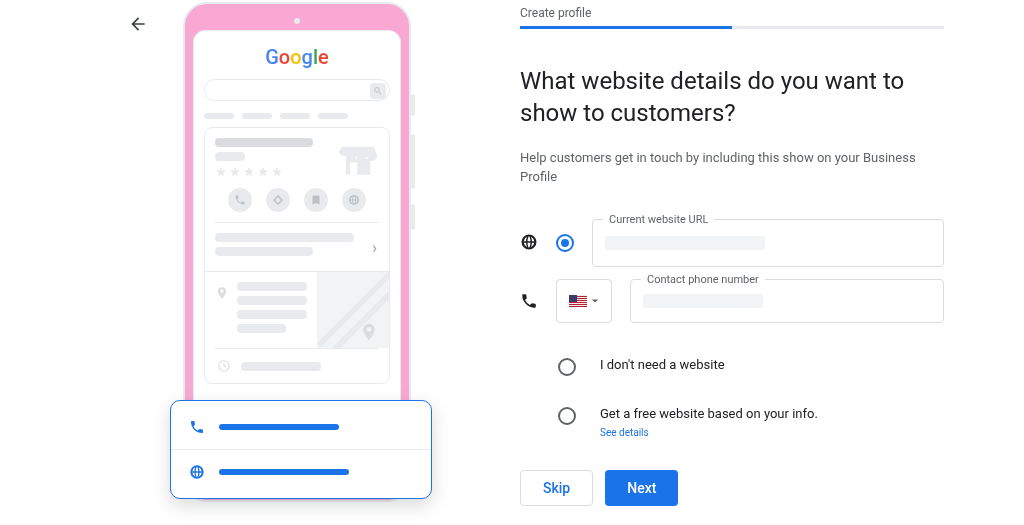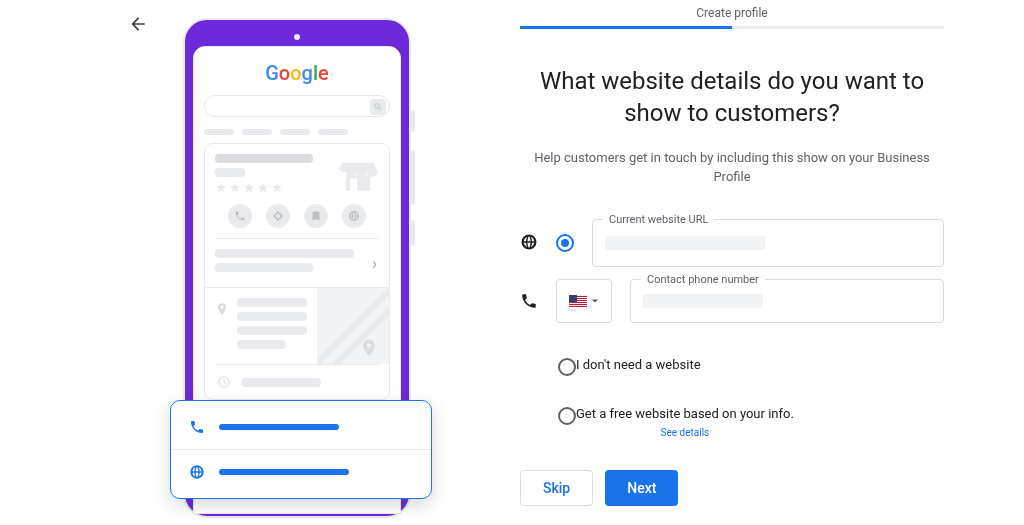--- a/index.html
+++ b/index.html
@@ -32,23 +32,22 @@
     }
     .back-btn svg { width: 20px; height: 20px; }
     .phone {
       position: absolute;
       top: 2px;
       left: 183px;
       width: 228px;
       height: 500px;
       border: 2px solid #e8eaed;
       border-radius: 24px;
-      background: #6d28d9;
+      background: #f9a8d4;
       padding: 8px 8px 0 8px;
-      margin-top: 16px;
     }
     .phone-speaker {
       width: 6px; height: 6px; border-radius: 50%;
       background: #e8eaed;
       margin: 6px auto;
     }
     .phone-side {
       position: absolute;
       right: -6px;
       width: 4px;
@@ -159,21 +158,20 @@
       padding: 14px 18px;
     }
     .float-row + .float-row { border-top:1px solid #e8eaed; }
     .float-row svg { width:16px;height:16px;fill:#1a73e8; }
     .float-bar { height:6px; border-radius:3px; background:#1a73e8; }
 
     
     .right {
       flex:1;
       padding: 6px 80px 0 40px;
-      text-align: center;
     }
     .stepper-label {
       font-size: 12px;
       color: #5f6368;
       margin-bottom: 6px;
     }
     .progress {
       height: 3px;
       background: #e8eaed;
       position: relative;
@@ -239,21 +237,21 @@
     .redact {
       height:14px; border-radius:2px;
       background:#f1f3f4;
     }
 
     .radio-col {
       margin-left: 38px;
       display:flex; flex-direction:column; gap:4px;
     }
     .radio-row {
-      display:flex; align-items:flex-start; gap:0;
+      display:flex; align-items:flex-start; gap:24px;
       padding: 6px 0;
     }
     .radio {
       width:18px;height:18px;border-radius:50%;
       border:2px solid #5f6368;
       flex-shrink:0;
       margin-top:1px;
       cursor:pointer;
       display:flex;align-items:center;justify-content:center;
     }

